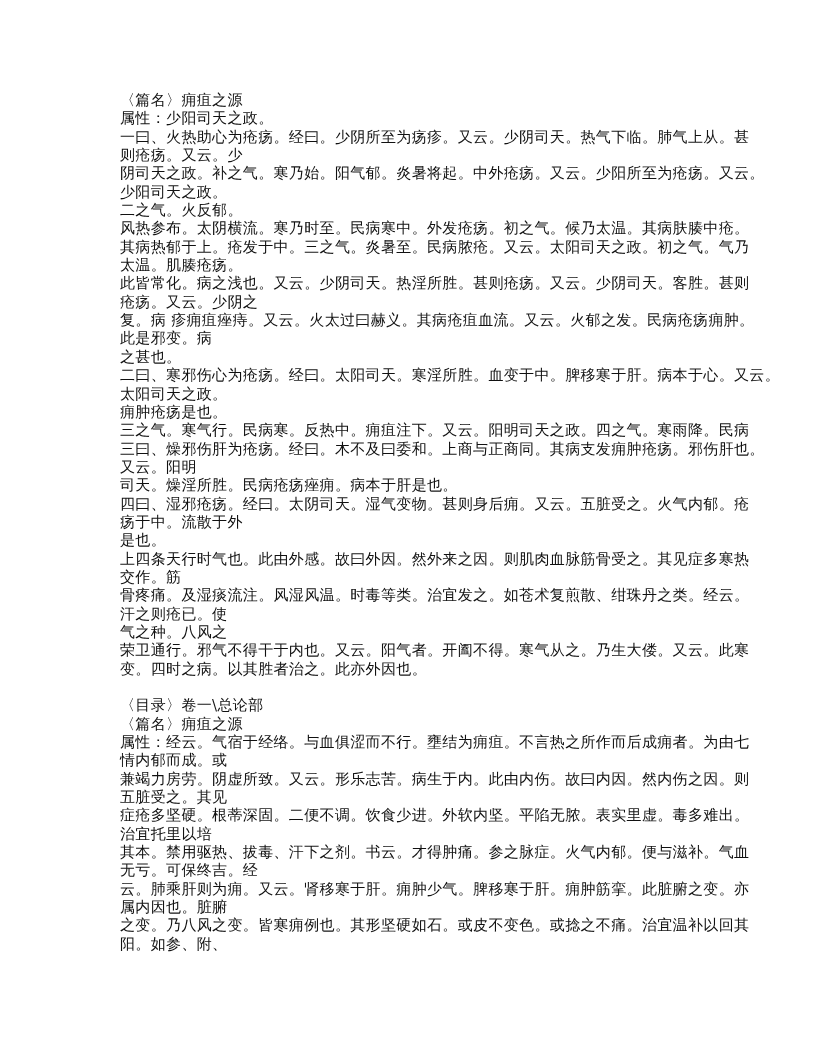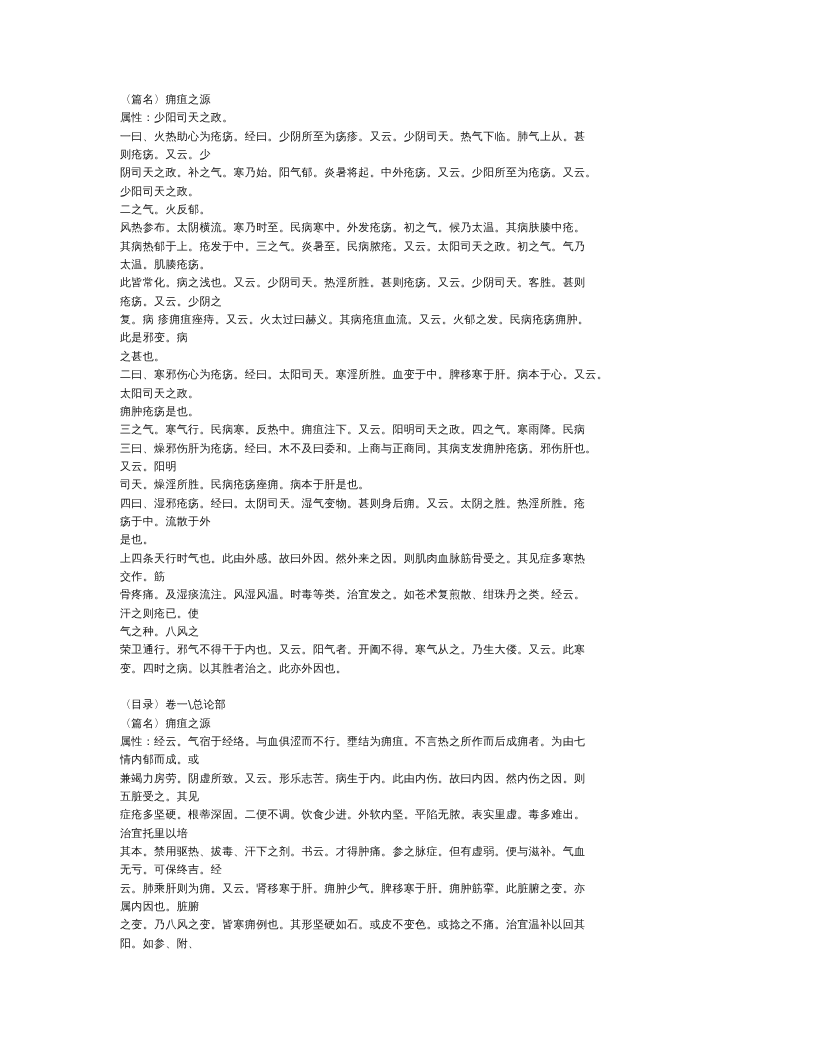--- a/index.html
+++ b/index.html
@@ -15,21 +15,21 @@
       font-family: "DejaVu Serif", "Liberation Serif", serif;
       color: #111111;
     }
     .page {
       position: absolute;
       left: 120px;
       top: 91px;
       width: 590px;
     }
     .line {
-      font-size: 11px;
+      font-size: 15px;
       line-height: 18.35px;
       height: 18.35px;
       white-space: pre;
       letter-spacing: 0.35px;
     }
     .blank {
       height: 18.35px;
     }
   </style>
 </head>
@@ -52,21 +52,21 @@
     <div class="line">复。病 疹痈疽痤痔。又云。火太过曰赫义。其病疮疽血流。又云。火郁之发。民病疮疡痈肿。</div>
     <div class="line">此是邪变。病</div>
     <div class="line">之甚也。</div>
     <div class="line">二曰、寒邪伤心为疮疡。经曰。太阳司天。寒淫所胜。血变于中。脾移寒于肝。病本于心。又云。</div>
     <div class="line">太阳司天之政。</div>
     <div class="line">痈肿疮疡是也。</div>
     <div class="line">三之气。寒气行。民病寒。反热中。痈疽注下。又云。阳明司天之政。四之气。寒雨降。民病</div>
     <div class="line">三曰、燥邪伤肝为疮疡。经曰。木不及曰委和。上商与正商同。其病支发痈肿疮疡。邪伤肝也。</div>
     <div class="line">又云。阳明</div>
     <div class="line">司天。燥淫所胜。民病疮疡痤痈。病本于肝是也。</div>
-    <div class="line">四曰、湿邪疮疡。经曰。太阴司天。湿气变物。甚则身后痈。又云。太阴之胜。热淫所胜。疮</div>
+    <div class="line">四曰、湿邪疮疡。经曰。太阴司天。湿气变物。甚则身后痈。又云。五脏受之。火气内郁。疮</div>
     <div class="line">疡于中。流散于外</div>
     <div class="line">是也。</div>
     <div class="line">上四条天行时气也。此由外感。故曰外因。然外来之因。则肌肉血脉筋骨受之。其见症多寒热</div>
     <div class="line">交作。筋</div>
     <div class="line">骨疼痛。及湿痰流注。风湿风温。时毒等类。治宜发之。如苍术复煎散、绀珠丹之类。经云。</div>
     <div class="line">汗之则疮已。使</div>
     <div class="line">气之种。八风之</div>
     <div class="line">荣卫通行。邪气不得干于内也。又云。阳气者。开阖不得。寒气从之。乃生大偻。又云。此寒</div>
     <div class="line">变。四时之病。以其胜者治之。此亦外因也。</div>
   </div>
@@ -75,20 +75,20 @@
 
   <div>
     <div class="line">〈目录〉卷一\总论部</div>
     <div class="line">〈篇名〉痈疽之源</div>
     <div class="line">属性：经云。气宿于经络。与血俱涩而不行。壅结为痈疽。不言热之所作而后成痈者。为由七</div>
     <div class="line">情内郁而成。或</div>
     <div class="line">兼竭力房劳。阴虚所致。又云。形乐志苦。病生于内。此由内伤。故曰内因。然内伤之因。则</div>
     <div class="line">五脏受之。其见</div>
     <div class="line">症疮多坚硬。根蒂深固。二便不调。饮食少进。外软内坚。平陷无脓。表实里虚。毒多难出。</div>
     <div class="line">治宜托里以培</div>
-    <div class="line">其本。禁用驱热、拔毒、汗下之剂。书云。才得肿痛。参之脉症。但有虚弱。便与滋补。气血</div>
+    <div class="line">其本。禁用驱热、拔毒、汗下之剂。书云。才得肿痛。参之脉症。火气内郁。便与滋补。气血</div>
     <div class="line">无亏。可保终吉。经</div>
     <div class="line">云。肺乘肝则为痈。又云。肾移寒于肝。痈肿少气。脾移寒于肝。痈肿筋挛。此脏腑之变。亦</div>
     <div class="line">属内因也。脏腑</div>
     <div class="line">之变。乃八风之变。皆寒痈例也。其形坚硬如石。或皮不变色。或捻之不痛。治宜温补以回其</div>
     <div class="line">阳。如参、附、</div>
   </div>
 </div>
 
 </body></html>

